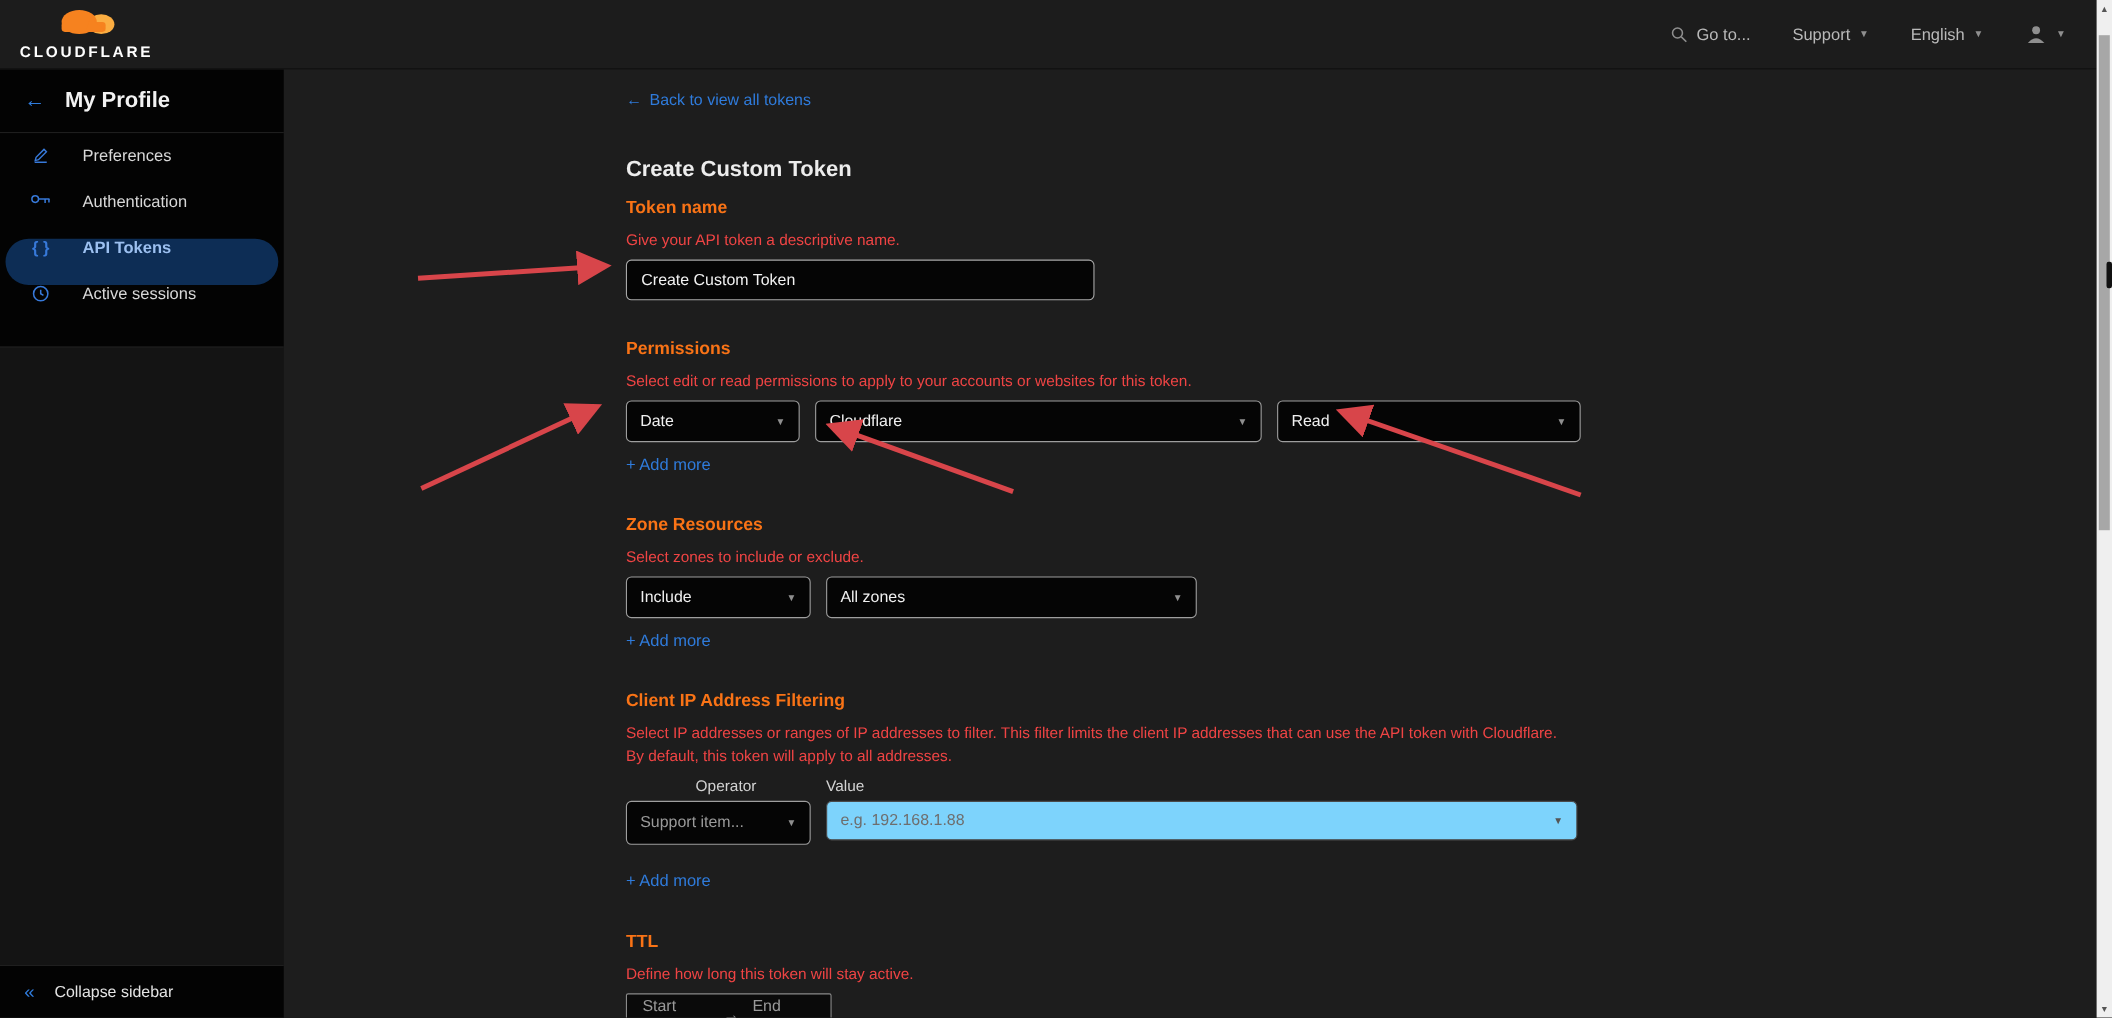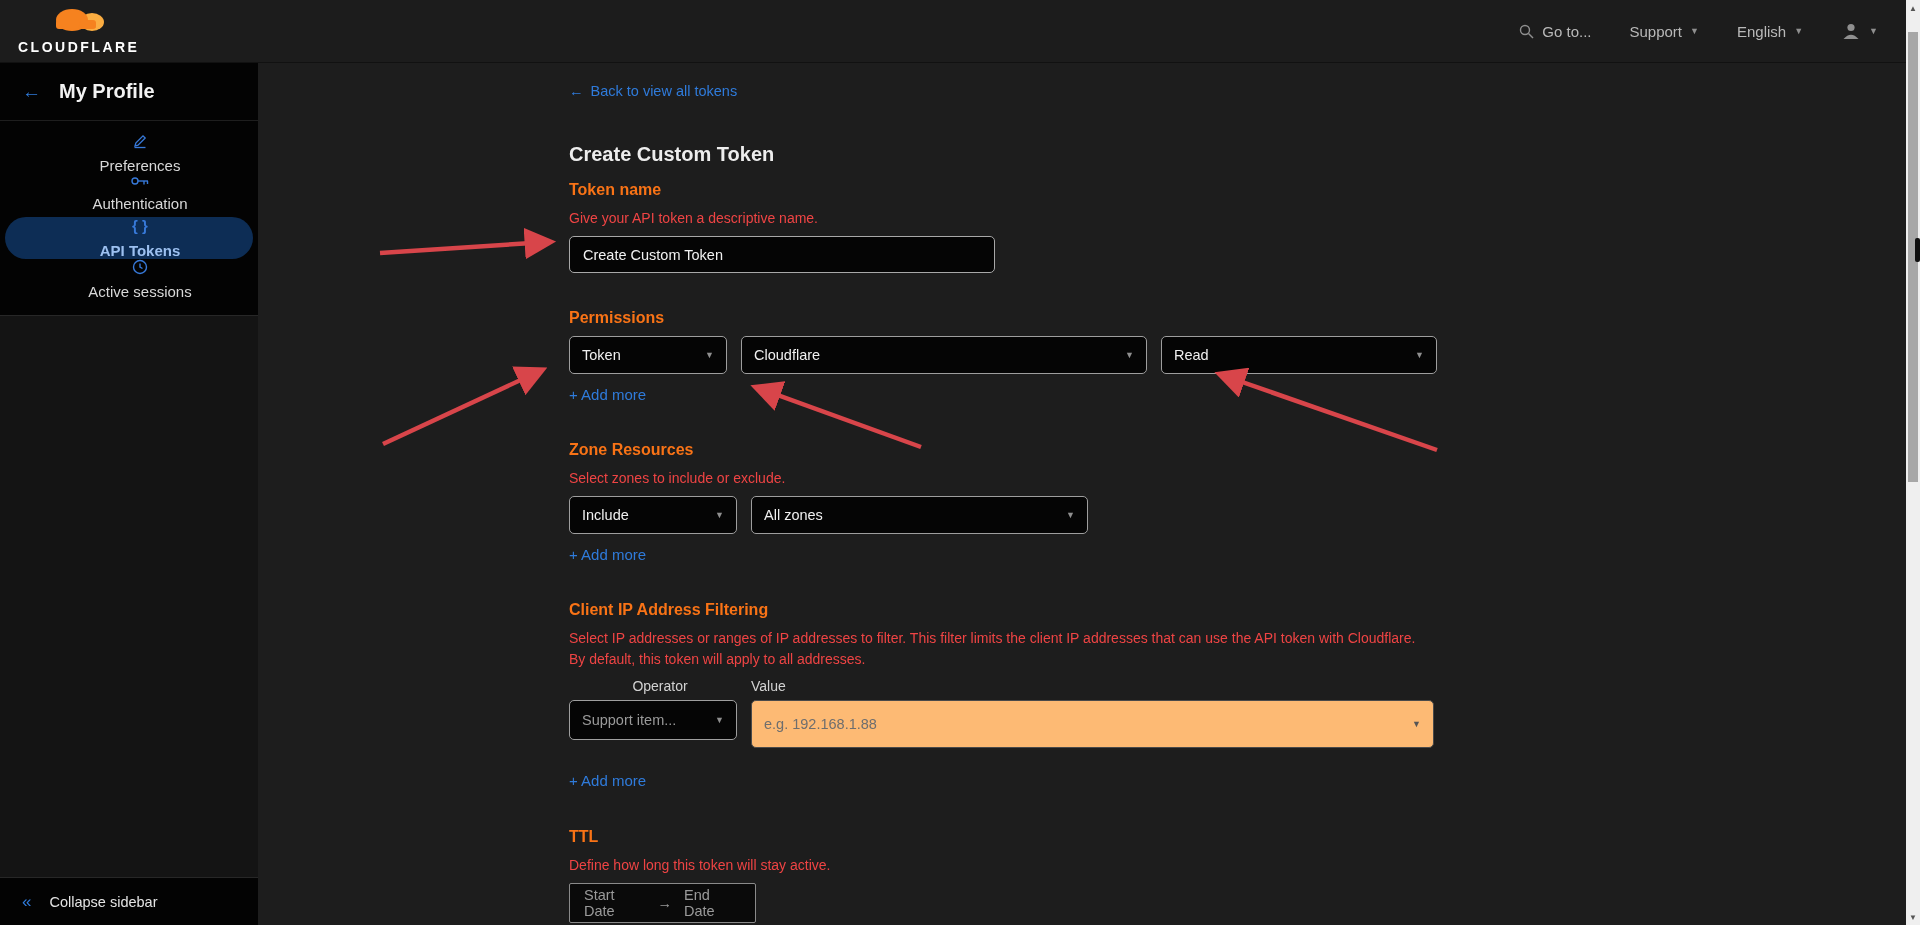--- a/index.html
+++ b/index.html
@@ -27,22 +27,22 @@
 
   
   .sidebar { position:absolute; left:0; top:63px; bottom:0; width:258px; background:#141414;
              display:flex; flex-direction:column; }
   .sb-top { background:#030303; }
   .sb-header { height:58px; display:flex; align-items:center; gap:18px; padding:0 0 0 22px;
                border-bottom:1px solid #1e1e1e; }
   .sb-back { color:#2f7bdb; font-size:19px; cursor:pointer; }
   .sb-title { color:#f2f2f2; font-weight:bold; font-size:20px; }
   .sb-nav { padding:12px 0 14px 0; }
-  .nav-item { height:42px; display:flex; align-items:center; gap:8px; padding-left:22px;
-              margin:0 5px; border-radius:21px; cursor:pointer; color:#d8d8d8; font-size:15px;flex-direction:column; }
+  .nav-item { height:42px; display:flex; gap:28px; padding-left:22px;
+              margin:0 5px; border-radius:21px; cursor:pointer; color:#d8d8d8; font-size:15px; }
   .nav-item .nav-icon { width:20px; display:flex; justify-content:center; color:#3779d9; font-size:15px; }
   .nav-item.active { background:#0d2d55; color:#9cc0f0; font-weight:bold; }
   .sb-divider { height:1px; background:#272727; }
   .sb-fill { flex:1; }
   .sb-collapse { background:#030303; border-top:1px solid #272727; height:48px;
                  display:flex; align-items:center; gap:18px; padding-left:22px; cursor:pointer; }
   .sb-collapse .chev { color:#2f7bdb; font-size:17px; }
   .sb-collapse span.lbl { color:#e4e4e4; font-size:14.5px; }
 
   
@@ -59,21 +59,21 @@
   .row { display:flex; gap:14px; margin-bottom:12px; }
   .select { height:38px; background:#050505; border:1px solid #9e9e9e; border-radius:5px;
             display:flex; align-items:center; justify-content:space-between;
             padding:0 12px; color:#f0f0f0; font-size:14.5px; cursor:pointer; }
   .select .caret { color:#8f8f8f; font-size:9px; }
   .add-more { color:#2f7bdb; font-size:15px; line-height:18px; margin-bottom:36px; display:inline-block; cursor:pointer; }
   .gap-lg { margin-bottom:37px; }
   .field-labels { display:flex; margin-bottom:5px; }
   .field-label { color:#d2d2d2; font-size:14px; line-height:18px; }
   .select.placeholder { color:#9a9a9a; }
-  .combo-disabled { height:48px; background:#fdba74; border:1px solid #4a4a4a; border-radius:5px;
+  .combo-disabled { height:36px; background:#7dd3fc; border:1px solid #4a4a4a; border-radius:5px;
                     display:flex; align-items:center; justify-content:space-between;
                     padding:0 12px; color:#6e6e6e; font-size:14.5px; }
   .combo-disabled .caret { color:#555; }
   .ttl-box { width:187px; height:40px; background:#0a0a0a; border:1px solid #8a8a8a; border-radius:2px;
              display:flex; align-items:center; gap:12px; padding:0 14px; color:#9a9a9a;
              font-size:14.5px; cursor:pointer; }
 
   
   .w-scope { width:158px; }
   .w-group { width:406px; }
@@ -186,23 +186,24 @@
 
   <div class="page-title">Create Custom Token</div>
 
   
   <div class="sec-h">Token name</div>
   <div class="sec-d">Give your API token a descriptive name.</div>
   <input class="text-input" type="text" value="Create Custom Token" style="">
 
   
   <div class="sec-h">Permissions</div>
+  <div class="sec-d">Select edit or read permissions to apply to your accounts or websites for this token.</div>
   <div class="row">
     <div class="select w-scope">
-      <span>Token</span>
+      <span>Date</span>
       <span class="caret">▼</span>
     </div>
     <div class="select w-group">
       <span>Cloudflare</span>
       <span class="caret">▼</span>
     </div>
     <div class="select w-access">
       <span>Read</span>
       <span class="caret">▼</span>
     </div>

